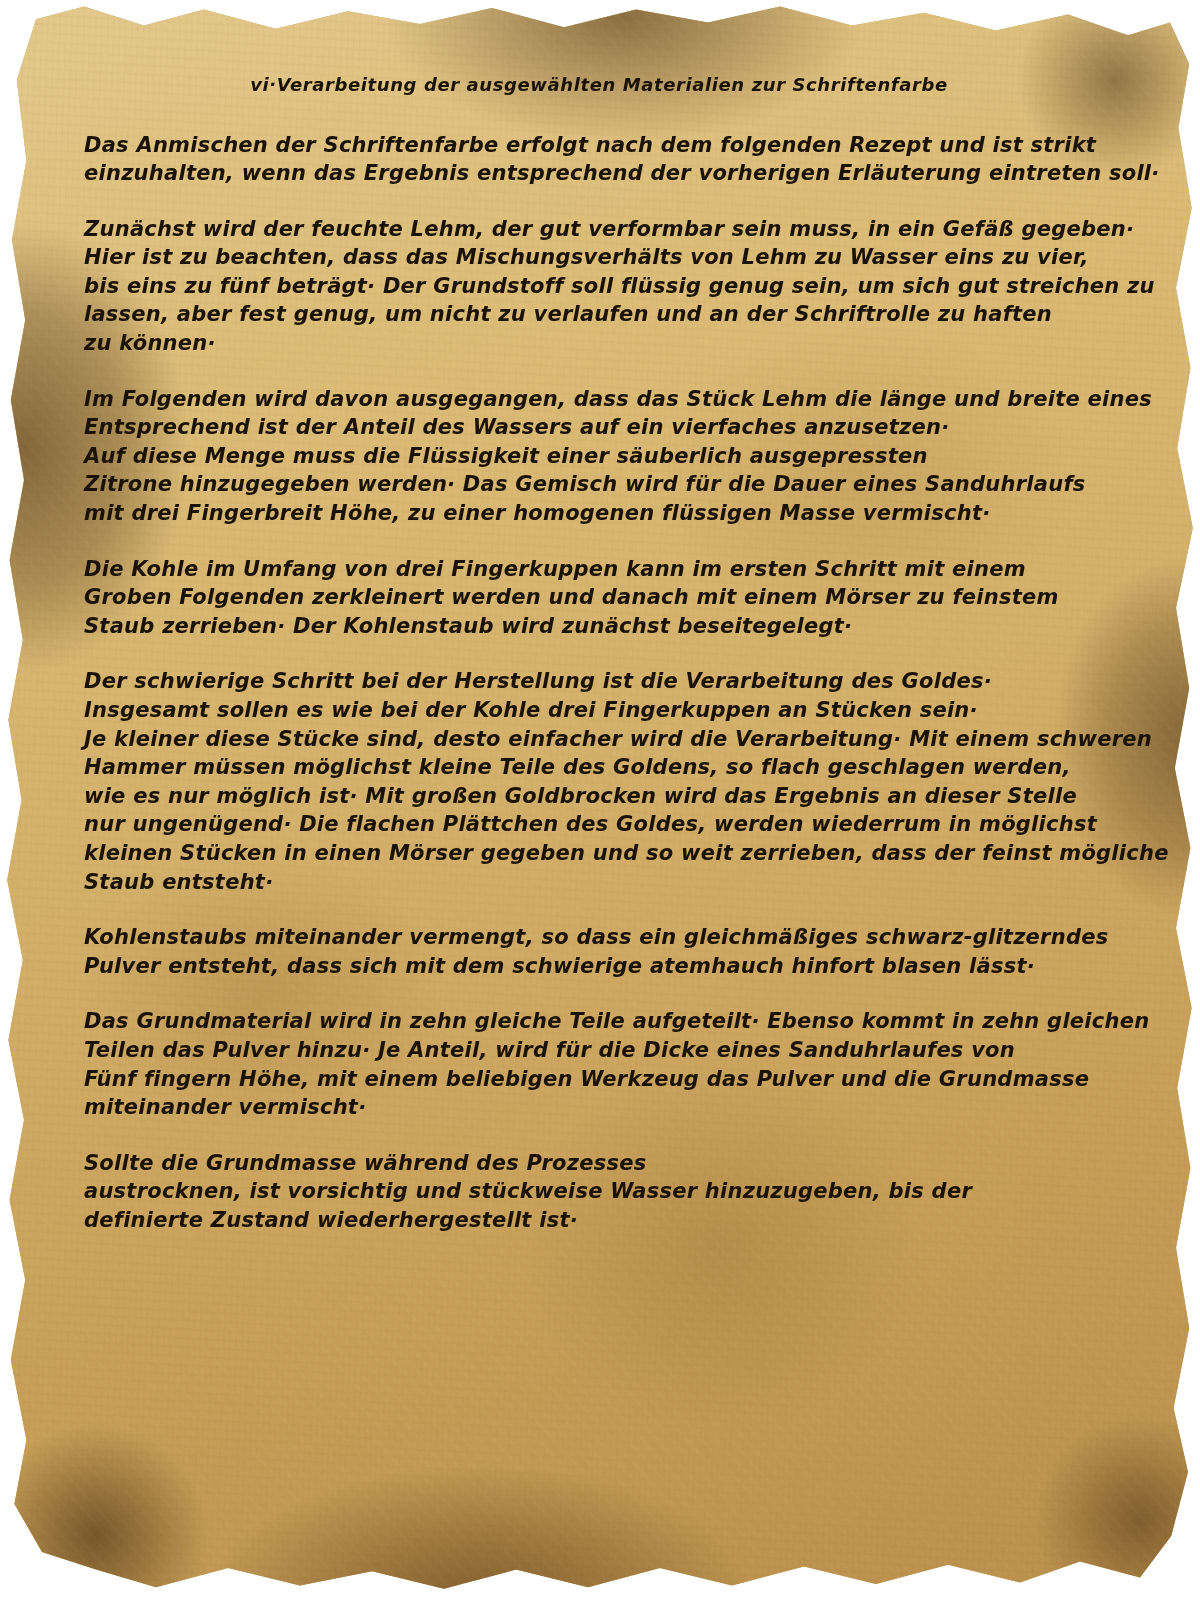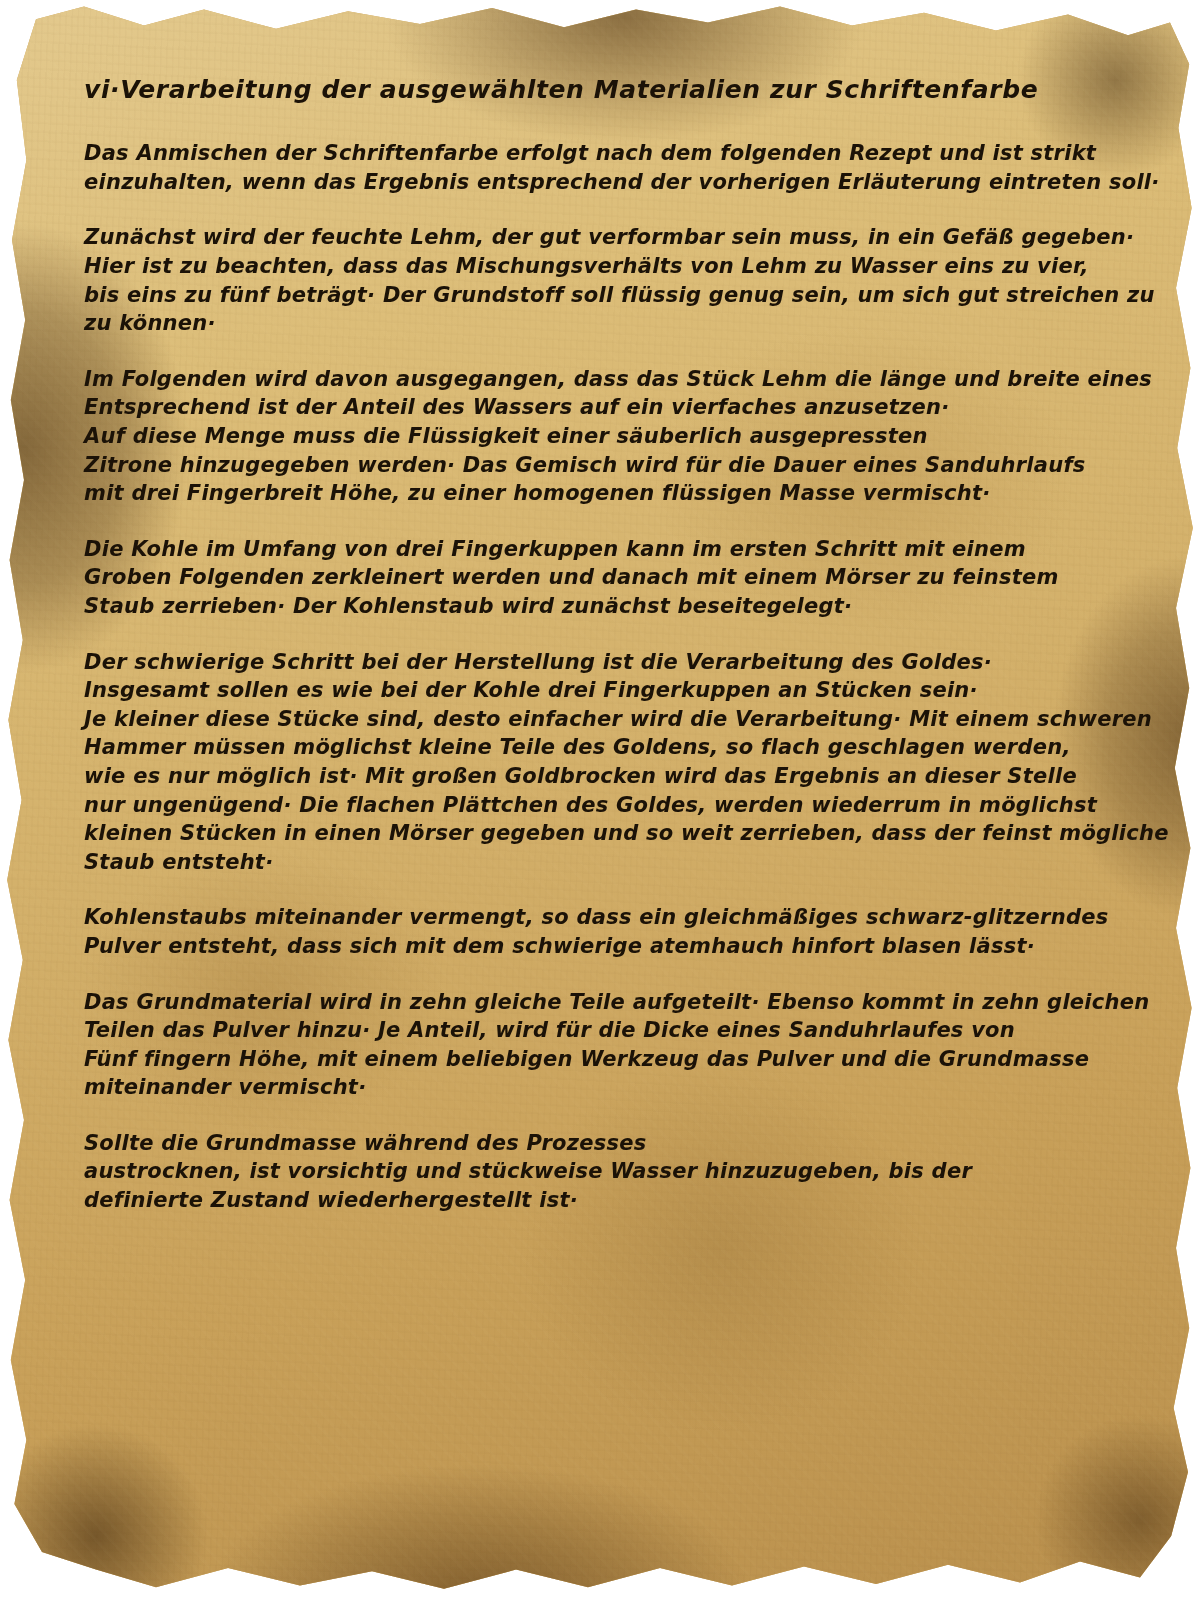--- a/index.html
+++ b/index.html
@@ -85,25 +85,26 @@
     top: 74px;
     width: 1030px;
     color: #1b1207;
     font-family: "DejaVu Sans", sans-serif;
     font-style: italic;
     font-weight: bold;
     letter-spacing: 0.4px;
   }
 
   #doc-heading {
-    font-size: 25px;
+    font-size: 18px;
     line-height: 1.25;
     margin: 0 0 34px 0;
     letter-spacing: 0.6px;
     white-space: nowrap;
+    text-align: center;
   }
 
   .para {
     font-size: 21px;
     line-height: 28.6px;
     margin: 0 0 27px 0;
     letter-spacing: 0.25px;
   }
   .para:last-child { margin-bottom: 0; margin-top: 20px; }
   .line { display: block; white-space: nowrap; }
@@ -120,20 +121,21 @@
 
     <p class="para">
       <span class="line">Das Anmischen der Schriftenfarbe erfolgt nach dem folgenden Rezept und ist strikt</span>
       <span class="line">einzuhalten, wenn das Ergebnis entsprechend der vorherigen Erläuterung eintreten soll·</span>
     </p>
 
     <p class="para">
       <span class="line">Zunächst wird der feuchte Lehm, der gut verformbar sein muss, in ein Gefäß gegeben·</span>
       <span class="line">Hier ist zu beachten, dass das Mischungsverhälts von Lehm zu Wasser eins zu vier,</span>
       <span class="line">bis eins zu fünf beträgt· Der Grundstoff soll flüssig genug sein, um sich gut streichen zu</span>
+      <span class="line">lassen, aber fest genug, um nicht zu verlaufen und an der Schriftrolle zu haften</span>
       <span class="line">zu können·</span>
     </p>
 
     <p class="para">
       <span class="line">Im Folgenden wird davon ausgegangen, dass das Stück Lehm die länge und breite eines</span>
       <span class="line">Entsprechend ist der Anteil des Wassers auf ein vierfaches anzusetzen·</span>
       <span class="line">Auf diese Menge muss die Flüssigkeit einer säuberlich ausgepressten</span>
       <span class="line">Zitrone hinzugegeben werden· Das Gemisch wird für die Dauer eines Sanduhrlaufs</span>
       <span class="line">mit drei Fingerbreit Höhe, zu einer homogenen flüssigen Masse vermischt·</span>
     </p>

